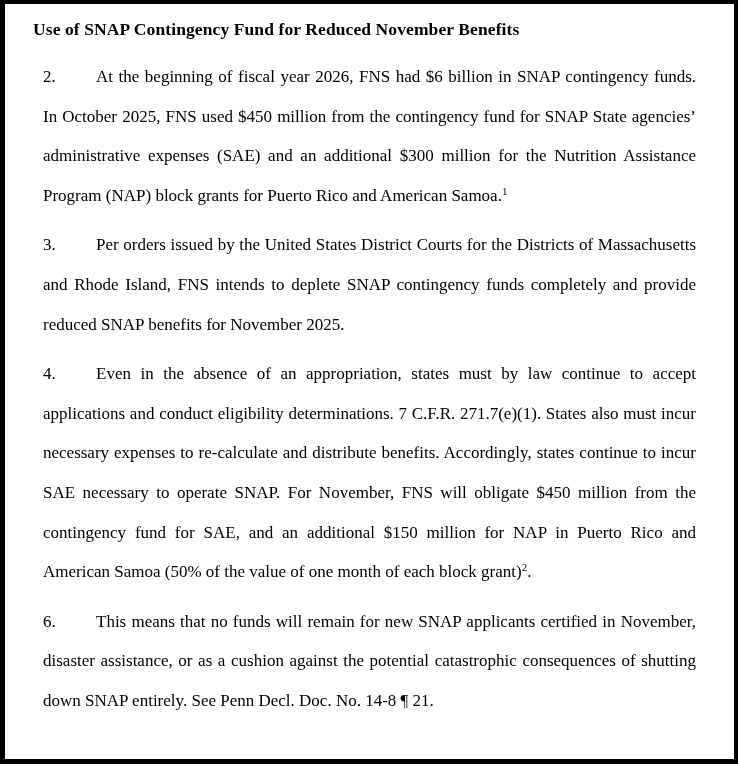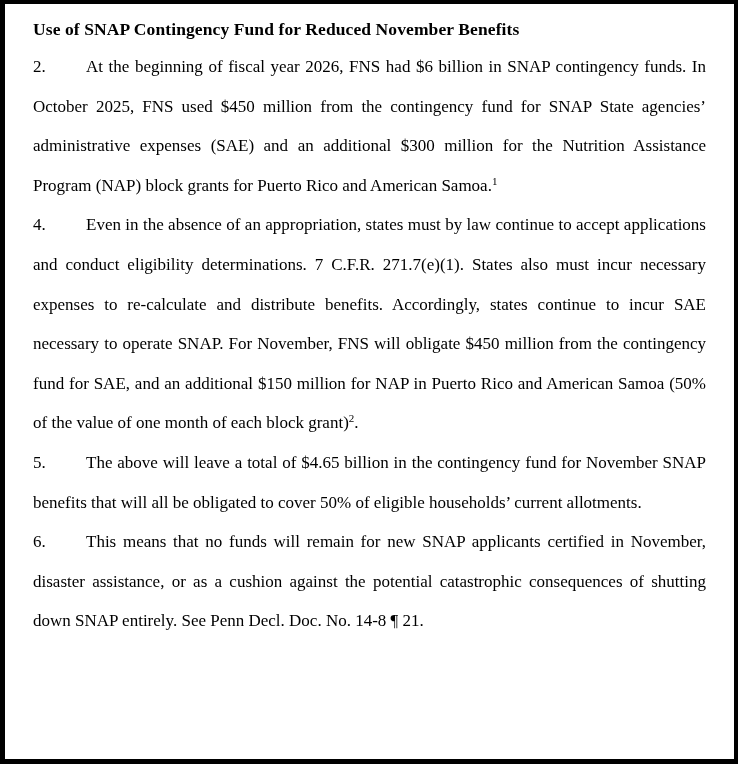--- a/index.html
+++ b/index.html
@@ -24,21 +24,21 @@
   }
   .doc-title {
     font-size: 17.5px;
     font-weight: bold;
     line-height: 36px;
     text-align: left;
     letter-spacing: 0.1px;
     white-space: nowrap;
   }
   .para {
-    margin: 0;
+    margin: 10px;
     font-size: 17px;
     line-height: 39.6px;
     text-align: justify;
     text-justify: inter-word;
   }
   .para-num {
     display: inline-block;
     width: 53px;
     text-align: left;
   }
@@ -52,20 +52,20 @@
 </style>
 </head>
 <body>
 
 <div class="page">
 
   <div class="doc-title">Use of SNAP Contingency Fund for Reduced November Benefits</div>
 
   <p class="para"><span class="para-num">2.</span><span>At the beginning of fiscal year 2026, FNS had $6 billion in SNAP contingency funds. In October 2025, FNS used $450 million from the contingency fund for SNAP State agencies’ administrative expenses (SAE) and an additional $300 million for the Nutrition Assistance Program (NAP) block grants for Puerto Rico and American Samoa.</span><sup class="fn-ref">1</sup></p>
 
+  <p class="para"><span class="para-num">3.</span><span>Per orders issued by the United States District Courts for the Districts of Massachusetts and Rhode Island, FNS intends to deplete SNAP contingency funds completely and provide reduced SNAP benefits for November 2025.</span></p>
 
   <p class="para"><span class="para-num">4.</span><span>Even in the absence of an appropriation, states must by law continue to accept applications and conduct eligibility determinations. 7 C.F.R. 271.7(e)(1).  States also must incur necessary expenses to re-calculate and distribute benefits. Accordingly, states continue to incur SAE necessary to operate SNAP. For November, FNS will obligate $450 million from the contingency fund for SAE, and an additional $150 million for NAP in Puerto Rico and American Samoa (50% of the value of one month of each block grant)</span><sup class="fn-ref">2</sup><span>.</span></p>
 
-  <p class="para"><span class="para-num">5.</span><span>The above will leave a total of $4.65 billion in the contingency fund for November SNAP benefits that will all be obligated to cover 50% of eligible households’ current allotments.</span></p>
 
   <p class="para"><span class="para-num">6.</span><span>This means that no funds will remain for new SNAP applicants certified in November, disaster assistance, or as a cushion against the potential catastrophic consequences of shutting down SNAP entirely. </span><span class="cite-italic">See</span><span> Penn Decl. Doc. No. 14-8 ¶ 21.</span></p>
 
 </div>
 
 </body></html>

